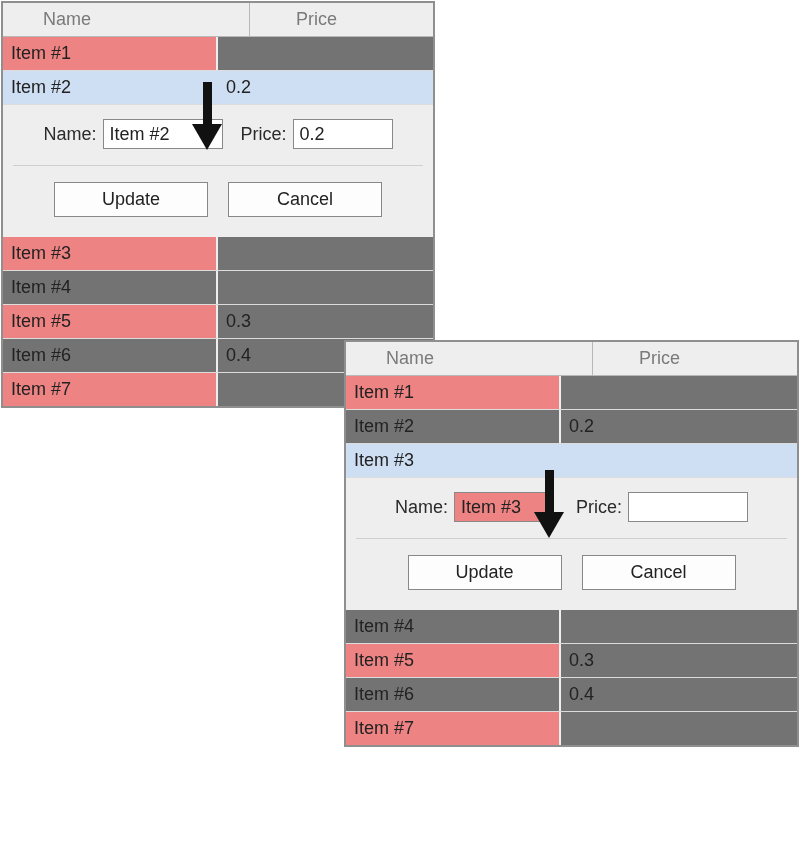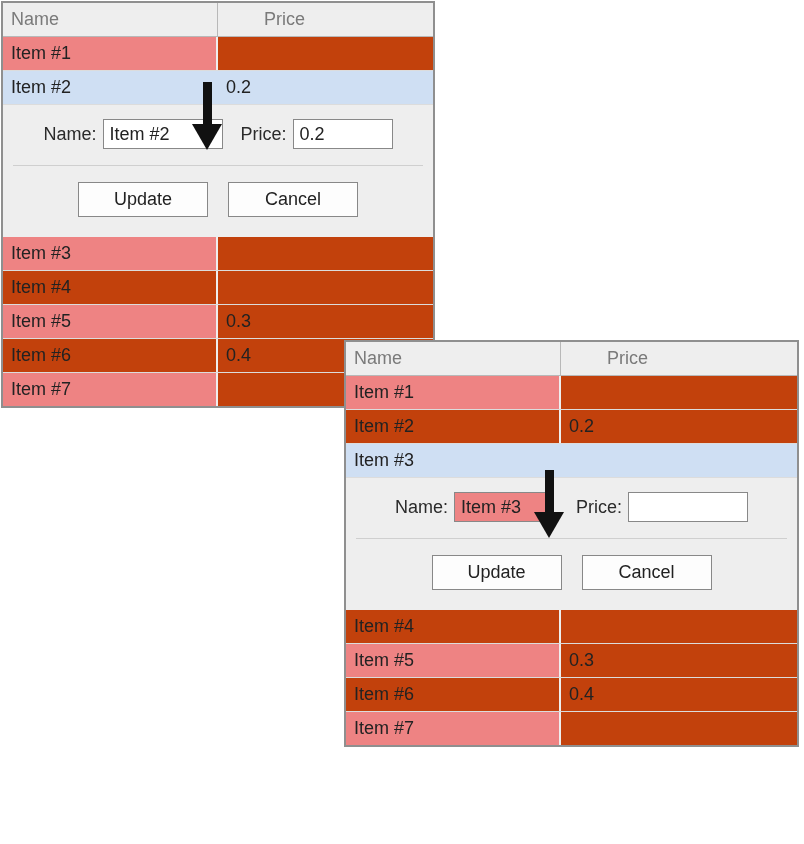--- a/index.html
+++ b/index.html
@@ -19,35 +19,36 @@
     border: 2px solid #8f8f8f;
     background: #eeeeee;
   }
   .panel1 { left: 1px; top: 1px; width: 434px; }
   .panel2 { left: 344px; top: 340px; width: 455px; }
 
   .hdr-row {
     display: flex;
     border-bottom: 1px solid #b8b8b8;
     background: #eeeeee;
+    padding-left: 32px;
   }
   .hdr-cell {
     padding: 6px 8px;
     color: #7a7a7a;
     border-right: 1px solid #b8b8b8;
   }
   .hdr-cell:last-child { border-right: none; margin-left: 38px; }
   .panel1 .col-name { width: 215px; }
   .panel1 .col-price { flex: 1; }
   .panel2 .col-name { width: 215px; }
   .panel2 .col-price { flex: 1; }
 
   .row {
     display: flex;
-    background: #c2410c;
+    background: #737373;
     border-bottom: 1px solid #dcdcdc;
   }
   .cell {
     padding: 6px 8px;
     color: #222;
   }
   .cell.col-name { border-right: 2px solid #eeeeee; }
   .row.sel { background: #cfdff3; }
   .row.sel .cell.col-name { background: #cfdff3; border-right-color: #cfdff3; }
   .cell.red { background: #ee8383; color: #222; }
@@ -81,21 +82,21 @@
   }
   .btns {
     display: flex;
     gap: 20px;
     justify-content: center;
   }
   .btn {
     background: #fdfdfd;
     border: 1px solid #888;
     padding: 6px 0;
-    width: 130px;
+    width: 154px;
     font-family: inherit;
     font-size: 18px;
     color: #222;
     cursor: pointer;
     text-align: center;
   }
 
   .arrow {
     position: absolute;
     width: 30px;

